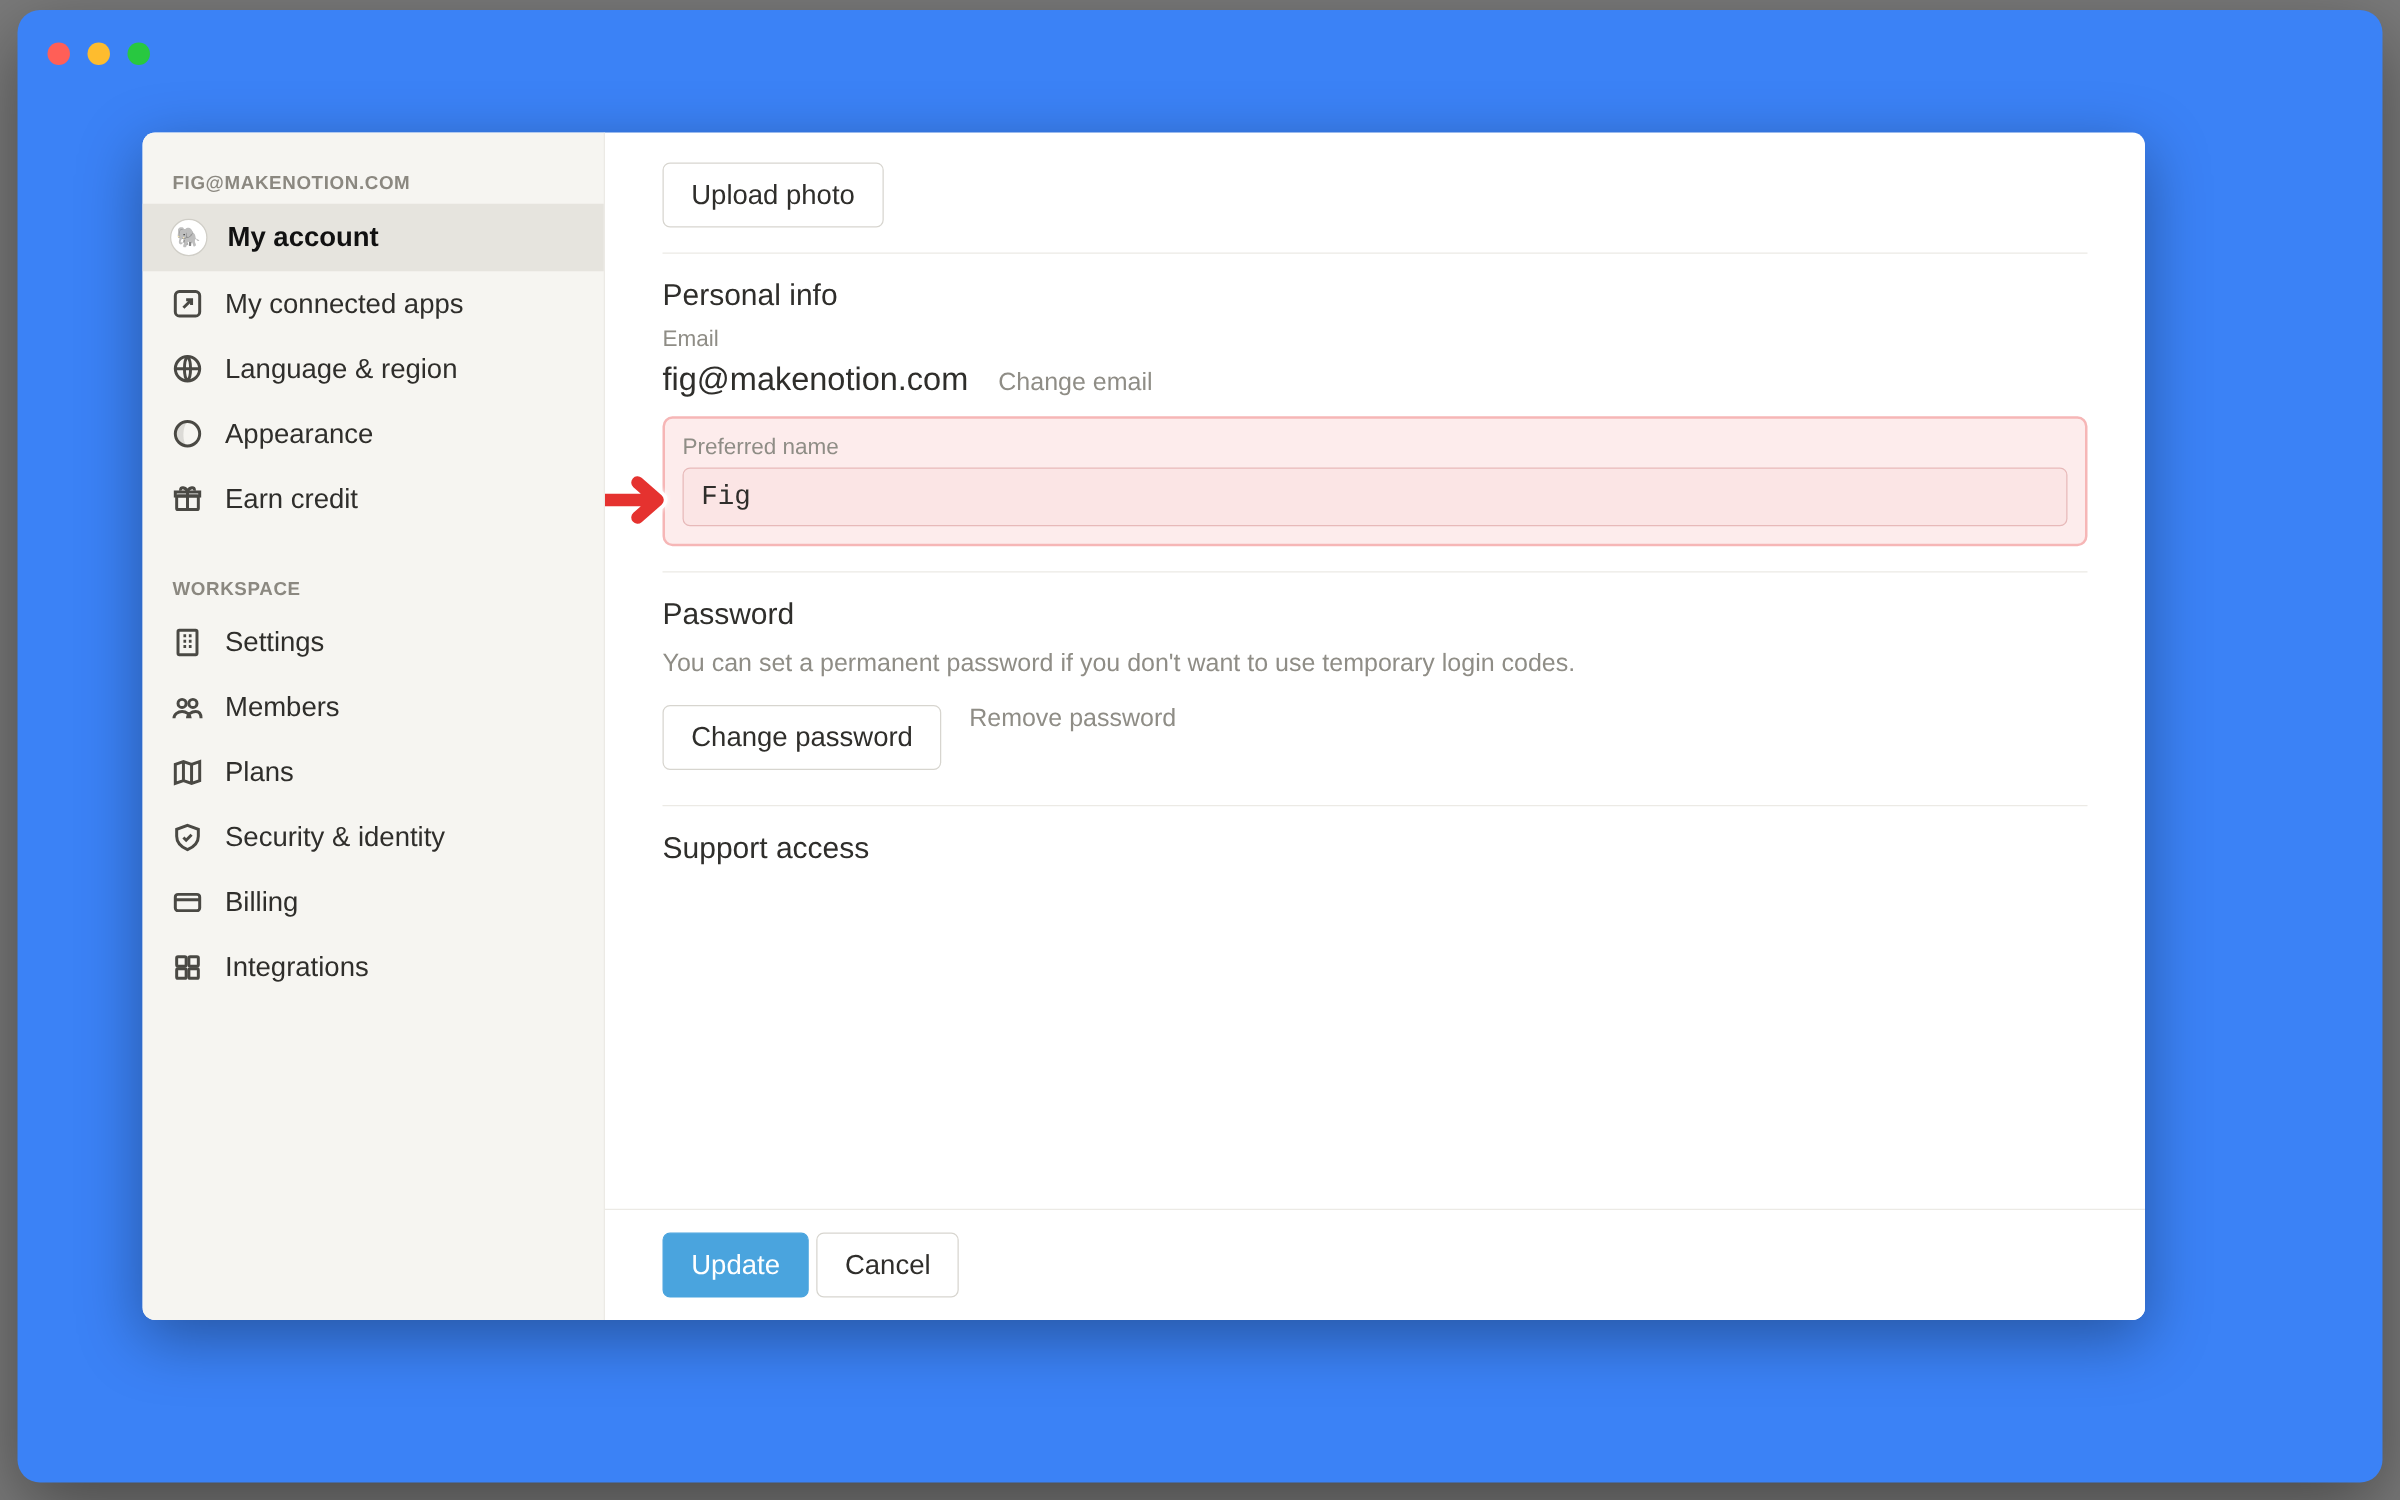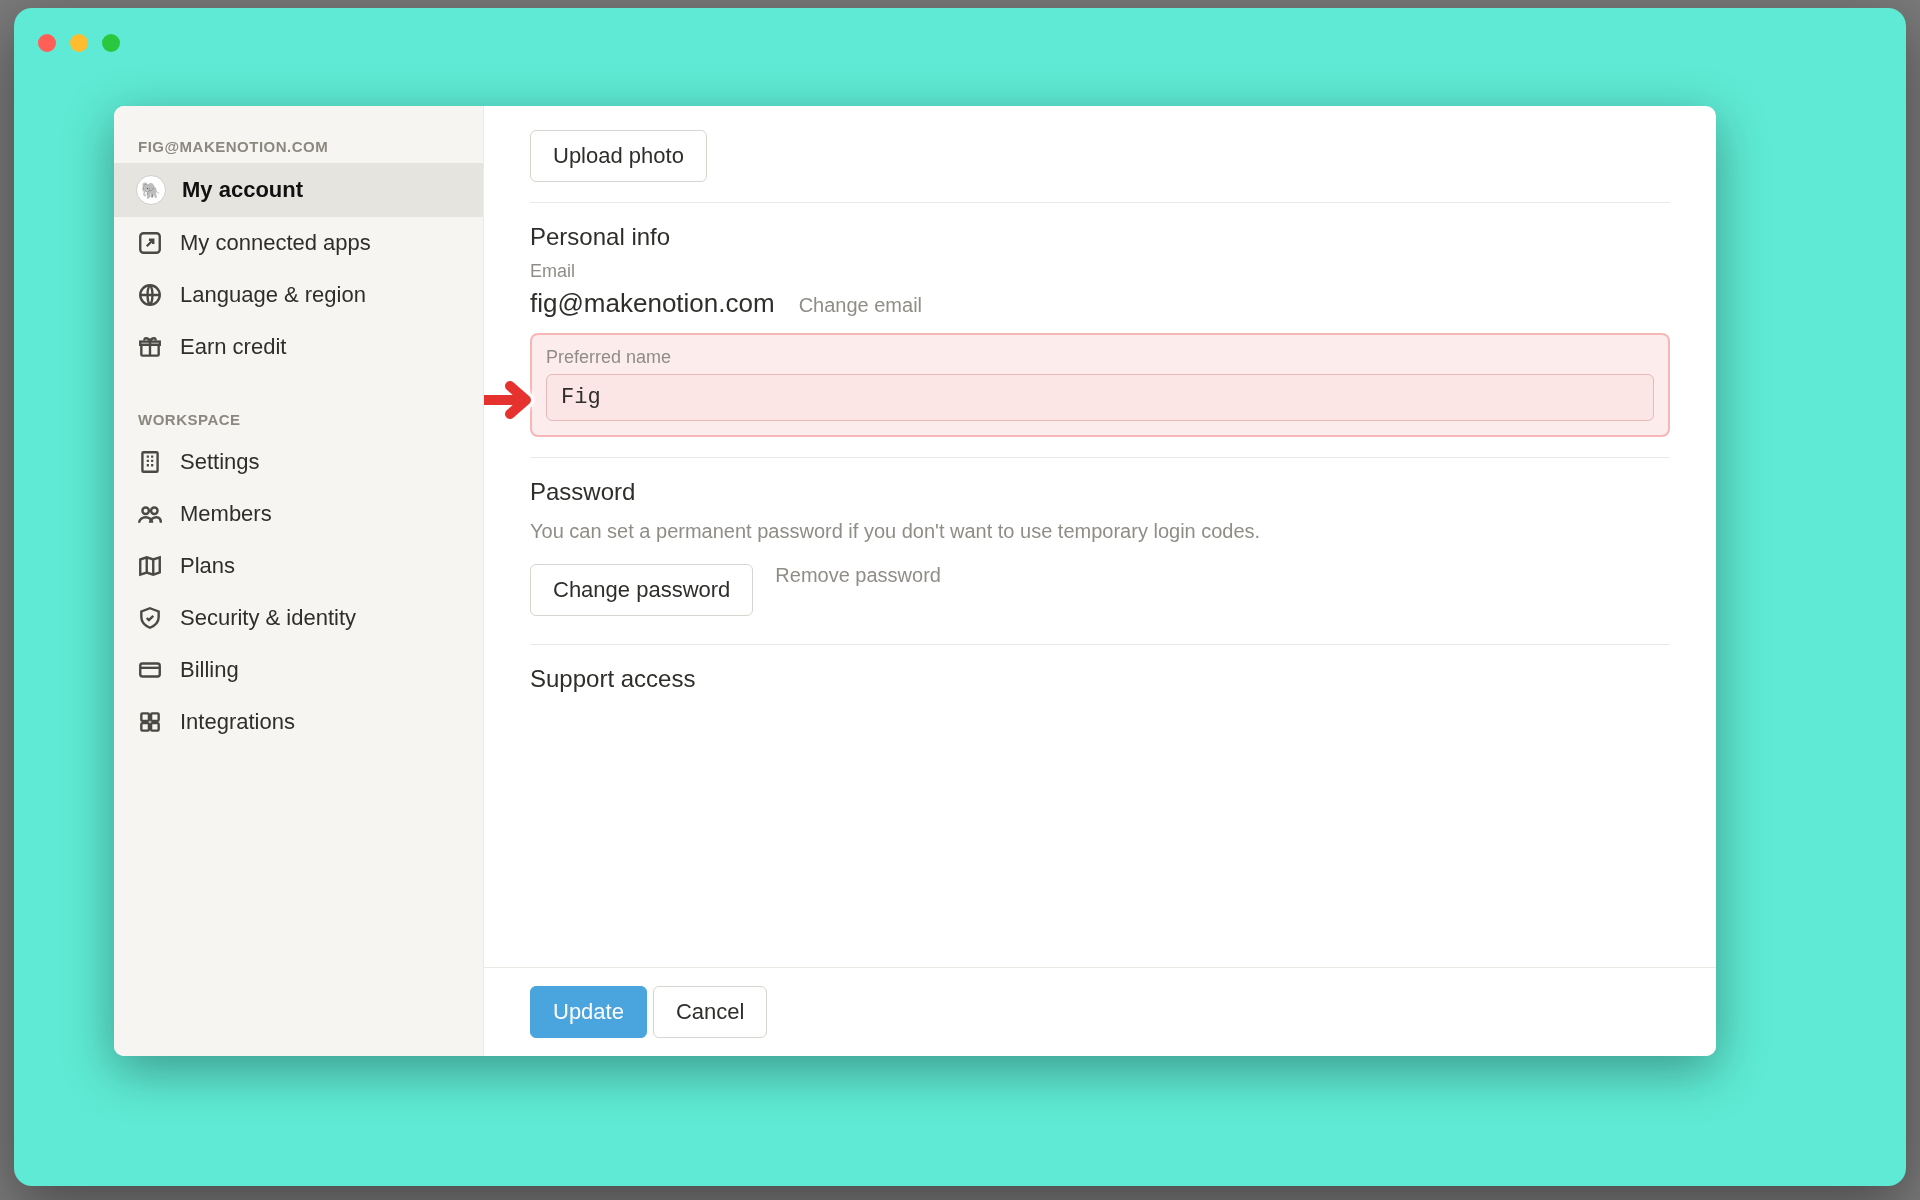--- a/index.html
+++ b/index.html
@@ -6,21 +6,21 @@
   body {
     background: #7a7a7a;
     font-family: -apple-system, BlinkMacSystemFont, "Segoe UI", Helvetica, Arial, sans-serif;
     width: 1920px;
     height: 1200px;
     overflow: hidden;
   }
   .mac-window {
     position: absolute;
     left: 14px; top: 8px; right: 14px; bottom: 14px;
-    background: #5eead4;
+    background: #3b82f6;
     border-radius: 18px;
     overflow: hidden;
     box-shadow: 0 20px 60px rgba(0,0,0,.4);
   }
   .traffic-lights {
     position: absolute;
     top: 26px; left: 24px;
     display: flex; gap: 14px;
     z-index: 10;
   }
@@ -211,20 +211,29 @@
         <span>My connected apps</span>
       </div>
       <div class="sb-item">
         <span class="sb-icon">
           <svg viewBox="0 0 24 24">
               <circle cx="12" cy="12" r="9"></circle>
               <path d="M3 12h18M12 3c3 3 3 15 0 18M12 3c-3 3-3 15 0 18"></path>
             </svg>
         </span>
         <span>Language &amp; region</span>
+      </div>
+      <div class="sb-item">
+        <span class="sb-icon">
+          <svg viewBox="0 0 24 24">
+              <circle cx="12" cy="12" r="9"></circle>
+              <path d="M12 3a9 9 0 0 0 0 18c-4-2-4-14 0-18z" fill="currentColor" stroke="none" opacity=".15"></path>
+            </svg>
+        </span>
+        <span>Appearance</span>
       </div>
       <div class="sb-item">
         <span class="sb-icon">
           <svg viewBox="0 0 24 24">
               <rect x="4" y="10" width="16" height="10" rx="1"></rect>
               <rect x="3" y="7" width="18" height="3"></rect>
               <path d="M12 7v13M12 7c-1-4-6-4-5-1M12 7c1-4 6-4 5-1"></path>
             </svg>
         </span>
         <span>Earn credit</span>

